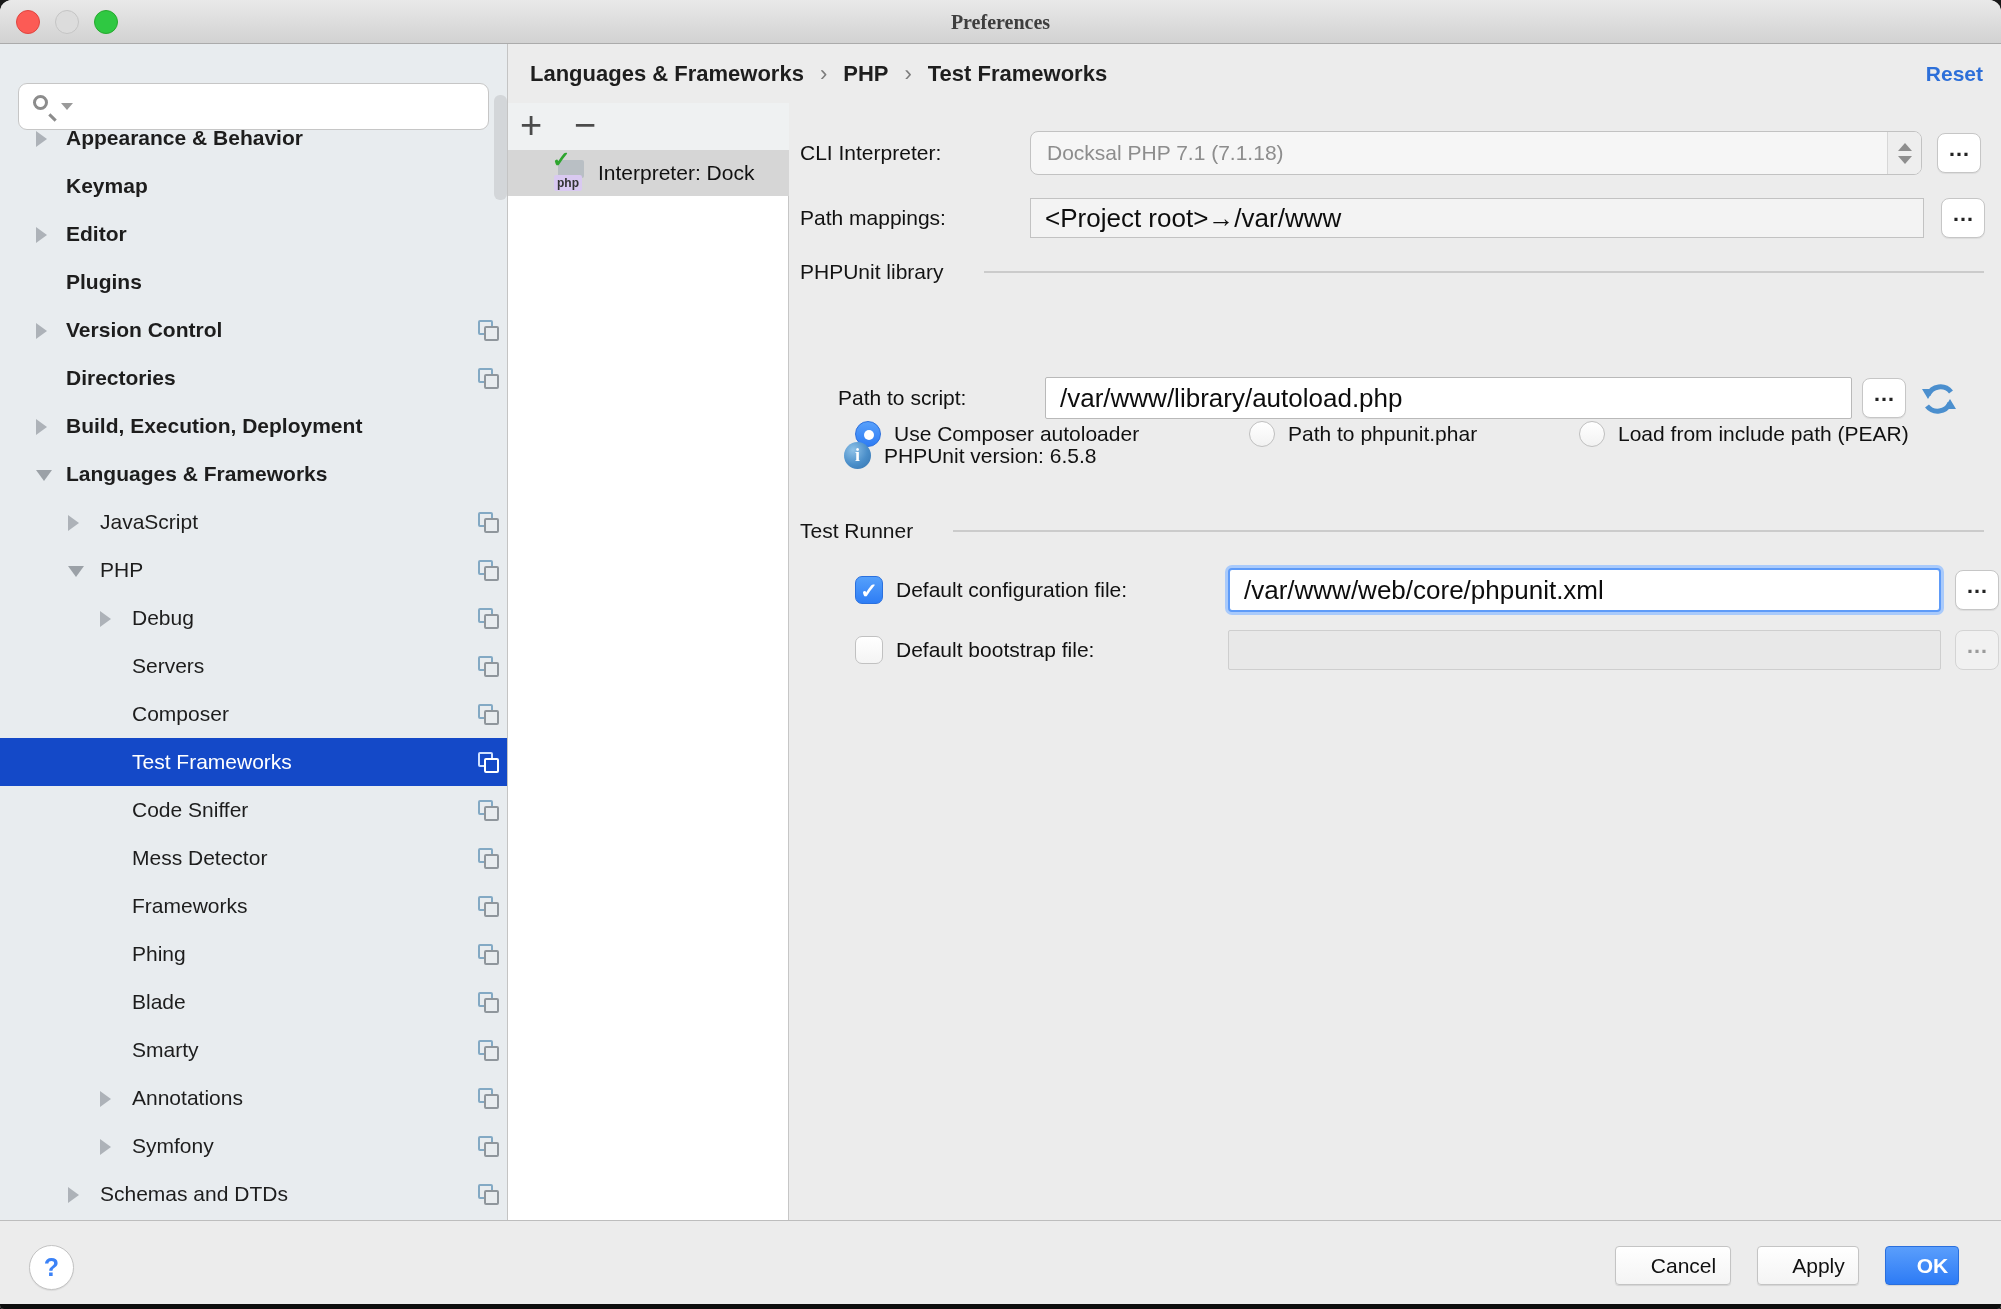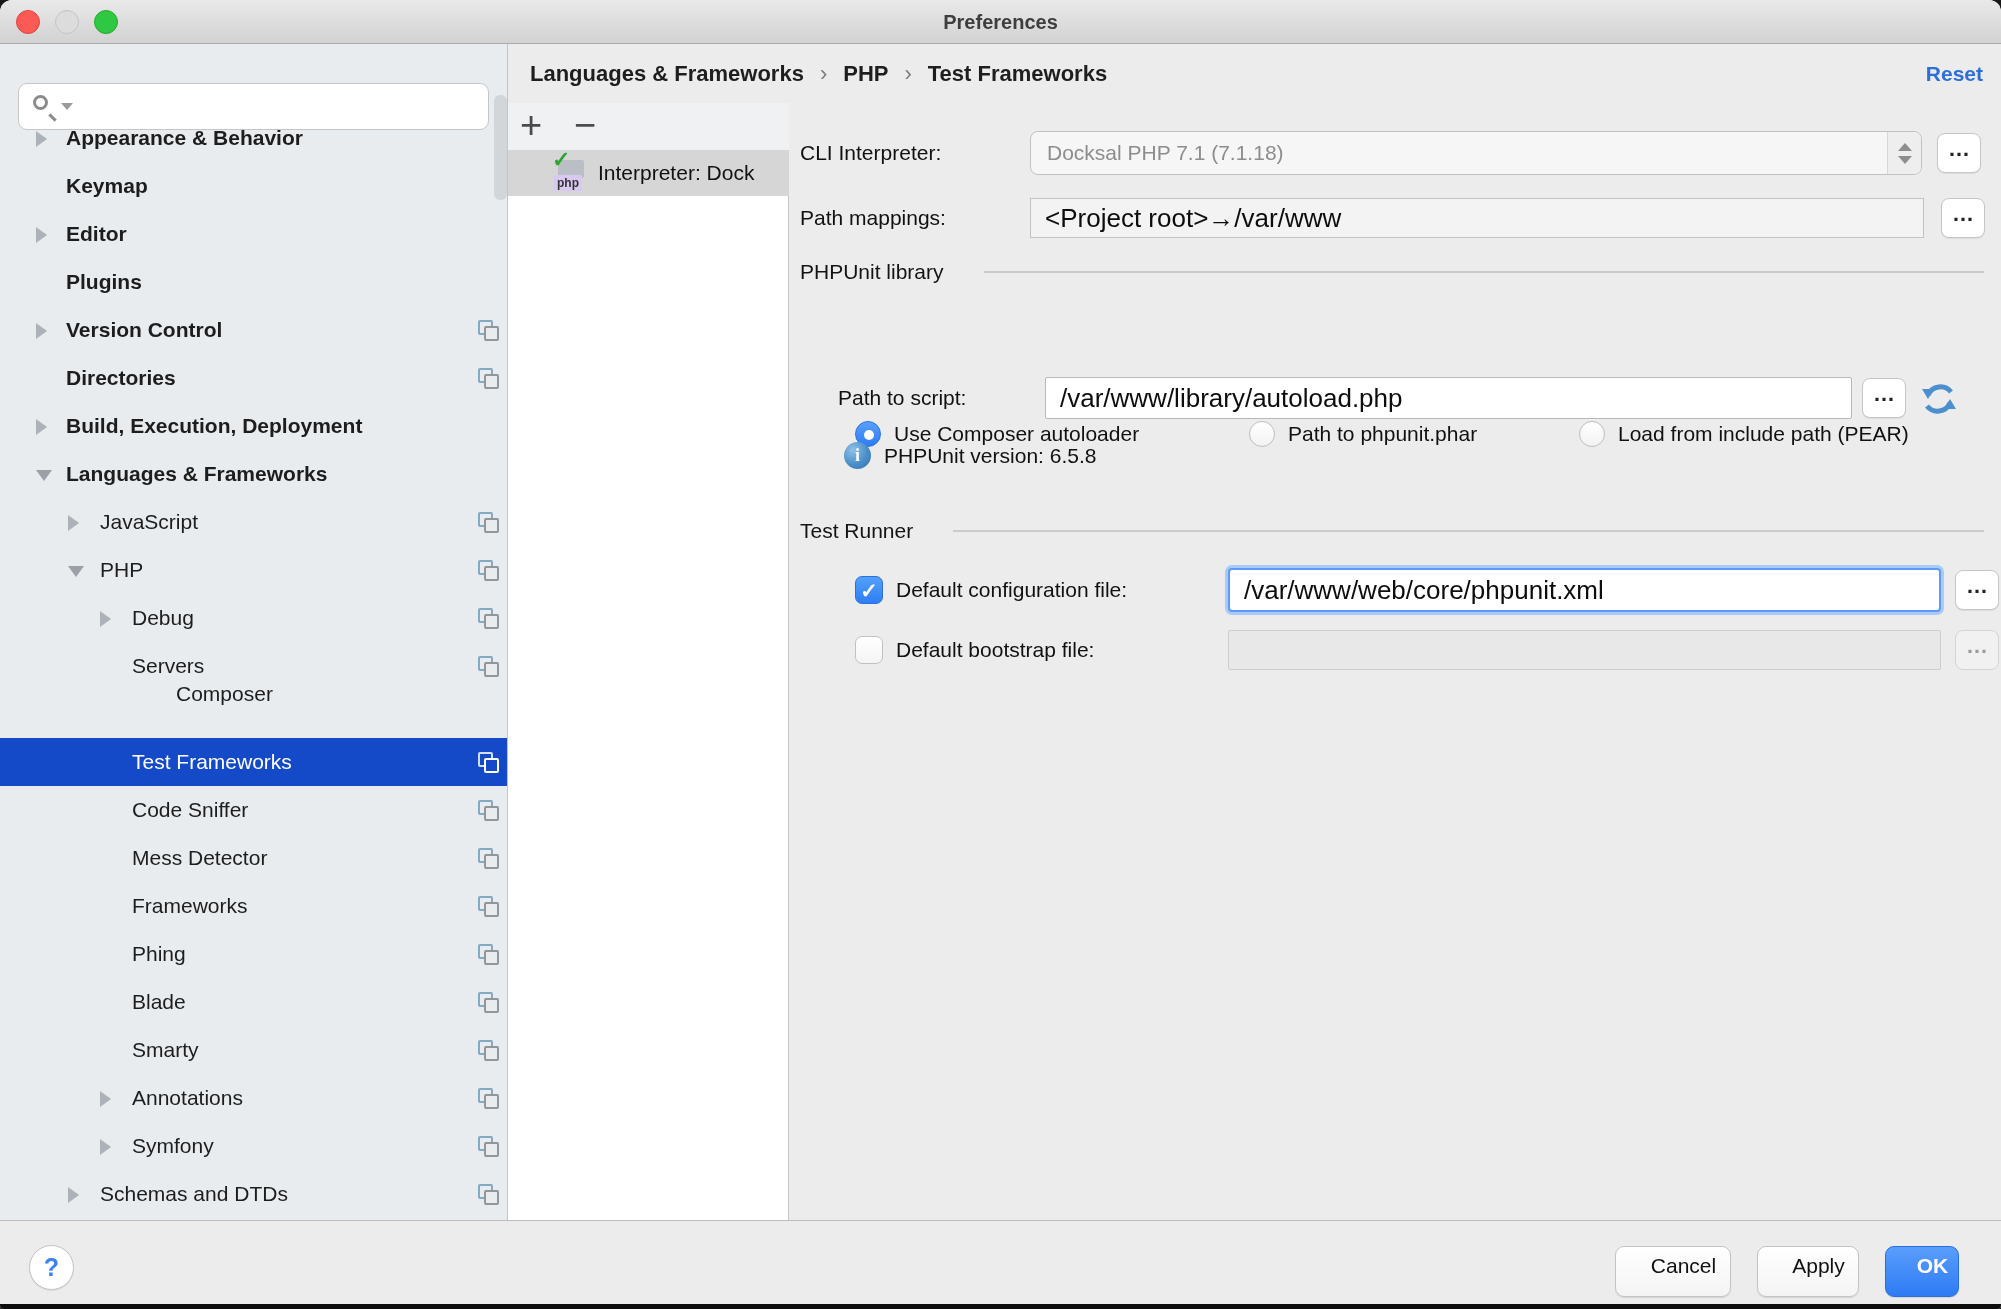--- a/index.html
+++ b/index.html
@@ -10,21 +10,21 @@
           border-radius:12px 12px 4px 4px;overflow:hidden;}
 
   
   #titlebar{left:0;top:0;width:2001px;height:44px;
             background:linear-gradient(#e9e9e9,#d2d2d2);border-bottom:1px solid #ababab;}
   .tl{width:24px;height:24px;border-radius:50%;top:10px;}
   #tl-close{left:16px;background:#fc5b55;border:1px solid #df453f;}
   #tl-min{left:55px;background:#dcdcdc;border:1px solid #c4c4c4;}
   #tl-zoom{left:94px;background:#2fc842;border:1px solid #27a92f;}
   #win-title{left:0;top:0;width:2001px;height:44px;line-height:44px;text-align:center;
-             font-size:20px;font-weight:700;color:#3e3e3e;}
+             font-size:20px;font-weight:700;color:#3e3e3e;font-family:Liberation Serif, serif;}
 
   
   #sidebar{left:0;top:44px;width:508px;height:1176px;background:#e8ecef;border-right:1px solid #c4c4c4;}
   #search-box{left:18px;top:39px;width:471px;height:47px;background:#fff;border:1px solid #c6c6c6;border-radius:9px;}
   .mag-circle{left:14px;top:11px;width:15px;height:15px;border:3px solid #8c8c8c;border-radius:50%;}
   .mag-handle{left:32px;top:29px;width:3px;height:9px;background:#8c8c8c;transform:rotate(-45deg);}
   .mag-caret{left:42px;top:19px;width:0;height:0;border-left:6px solid transparent;border-right:6px solid transparent;border-top:7px solid #9a9a9a;}
   #tree{left:0;top:0;width:507px;height:1176px;}
   .tree-row{position:absolute;left:0;width:507px;height:48px;}
   .tree-row.selected{background:#1449c8;}
@@ -102,21 +102,21 @@
   .checkbox .mark{position:absolute;left:0;top:0;width:100%;height:100%;text-align:center;line-height:27px;color:#fff;font-size:21px;font-weight:700;}
 
   .info-icon{position:absolute;width:27px;height:27px;border-radius:50%;background:radial-gradient(circle at 9px 8px,#8fc2e8,#4a8ec9 55%,#3572ad);
              color:#fff;font-size:18px;font-weight:700;text-align:center;line-height:27px;font-family:"Liberation Serif",serif;}
   #refresh-icon{position:absolute;width:40px;height:40px;}
 
   
   #footer{left:0;top:1220px;width:2001px;height:85px;background:#ececec;border-top:1px solid #bdbdbd;}
   #help-btn{left:29px;top:24px;width:45px;height:45px;border-radius:50%;background:#fff;border:1px solid #c3c3c3;
             text-align:center;line-height:43px;font-size:25px;font-weight:700;color:#3b82f7;box-shadow:0 1px 1px rgba(0,0,0,.08);}
-  .footer-btn{position:absolute;top:25px;height:51px;border-radius:9px;font-size:21px;text-align:center;
+  .footer-btn{position:absolute;top:25px;height:39px;border-radius:4px;font-size:21px;text-align:center;
               background:linear-gradient(#fff,#f4f4f4);border:1px solid #c4c4c4;color:#111;line-height:37px;box-shadow:0 1px 1px rgba(0,0,0,.1);padding-left:21px;}
   #btn-cancel{left:1615px;width:116px;}
   #btn-apply{left:1757px;width:102px;}
   #btn-ok{left:1885px;width:74px;background:linear-gradient(#5a9efc,#2d7bf5);border:1px solid #2a6fdd;color:#fff;font-weight:700;}
   #bottom-edge{left:0;top:1304px;width:2001px;height:5px;background:#0d0d0d;}
 </style>
 </head>
 <body>
 
 <div id="window">
@@ -179,21 +179,21 @@
         </div>
         <div class="tree-row lv3" style="top: 550px;">
           <span class="arrow collapsed" style="left: 100px;"></span>
           <span class="tree-label" style="left: 132px;">Debug</span>
           <span class="shared-icon"></span>
         </div>
         <div class="tree-row lv3" style="top: 598px;">
           <span class="tree-label" style="left: 132px;">Servers</span>
           <span class="shared-icon"></span>
         </div>
-        <div class="tree-row lv3" style="top: 626px; margin-left: 44px;">
+        <div class="tree-row lv3" style="top: 646px;">
           <span class="tree-label" style="left: 132px;">Composer</span>
           <span class="shared-icon"></span>
         </div>
         <div class="tree-row lv3 selected" style="top: 694px;">
           <span class="tree-label" style="left: 132px;">Test Frameworks</span>
           <span class="shared-icon"></span>
         </div>
         <div class="tree-row lv3" style="top: 742px;">
           <span class="tree-label" style="left: 132px;">Code Sniffer</span>
           <span class="shared-icon"></span>

